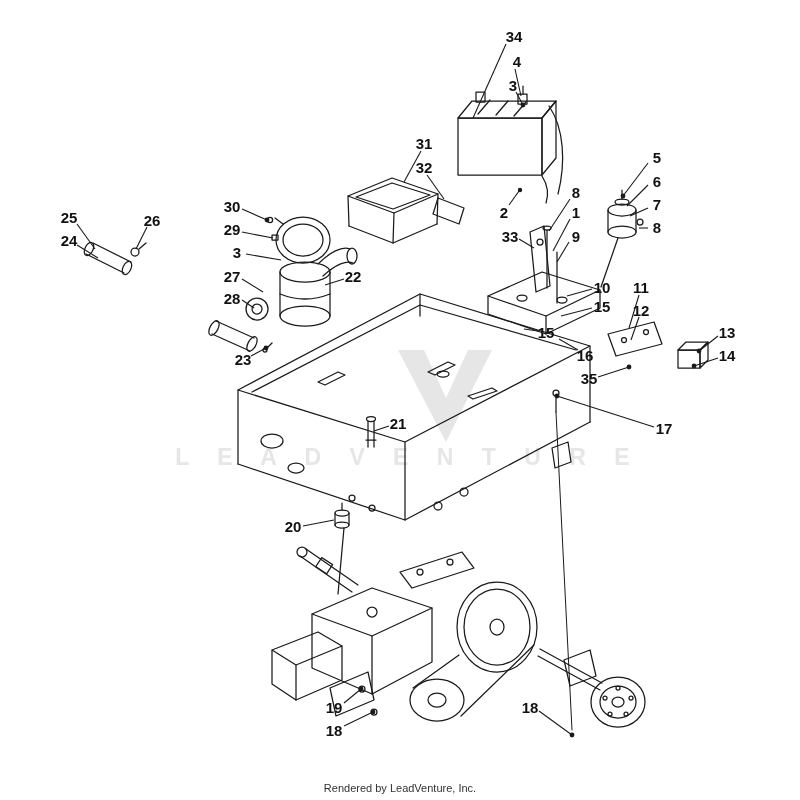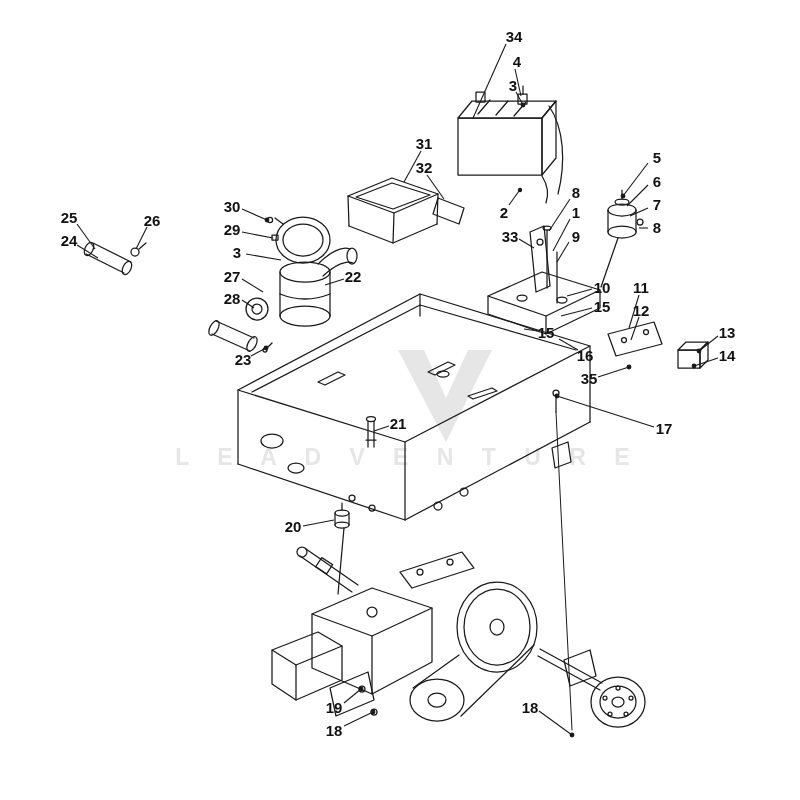--- a/index.html
+++ b/index.html
@@ -288,13 +288,14 @@
         <text x="334" y="707" text-anchor="middle" dominant-baseline="central" class="callout-label">19</text>
         <line x1="344" y1="726" x2="373" y2="712" stroke="#1a1a1a" stroke-width="1.1"></line>
         <circle cx="373" cy="712" r="2.4" fill="#1a1a1a"></circle>
         <text x="334" y="730" text-anchor="middle" dominant-baseline="central" class="callout-label">18</text>
         <line x1="539" y1="711" x2="572" y2="735" stroke="#1a1a1a" stroke-width="1.1"></line>
         <circle cx="572" cy="735" r="2.4" fill="#1a1a1a"></circle>
         <text x="530" y="707" text-anchor="middle" dominant-baseline="central" class="callout-label">18</text>
       </g>
   </svg>
 
+  <div class="footer">Rendered by LeadVenture, Inc.</div>
 </div>
 
 </body></html>

